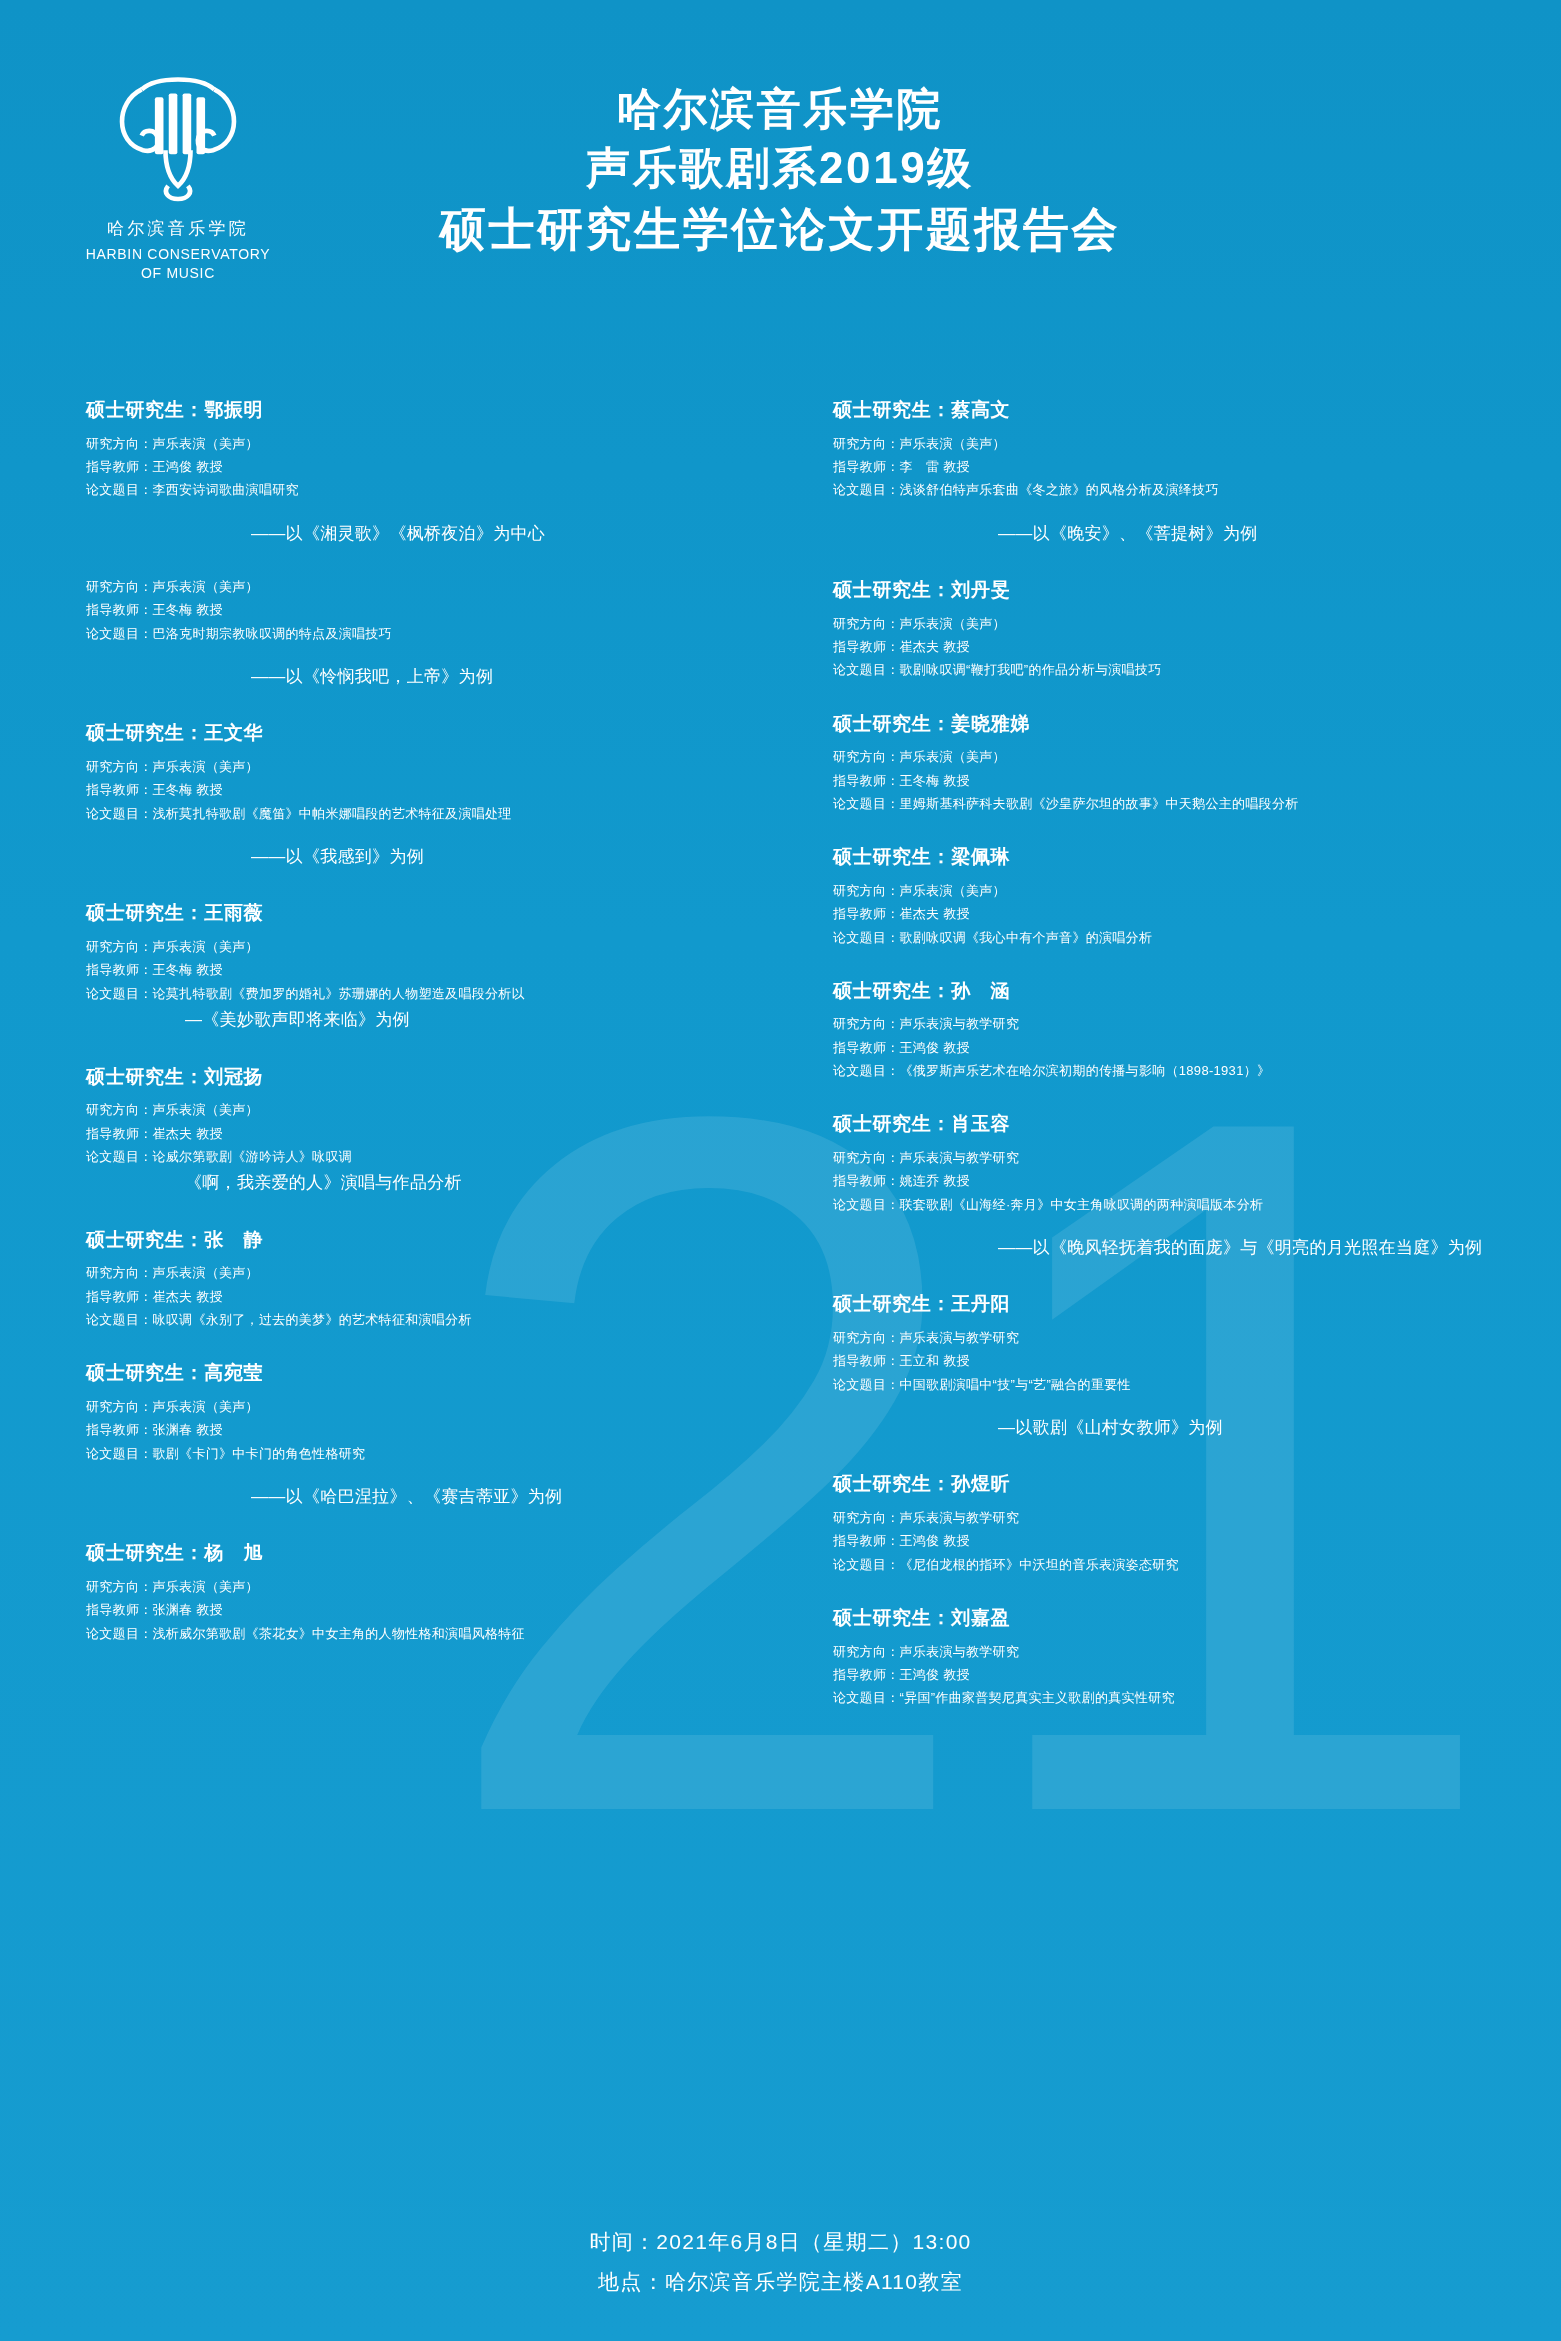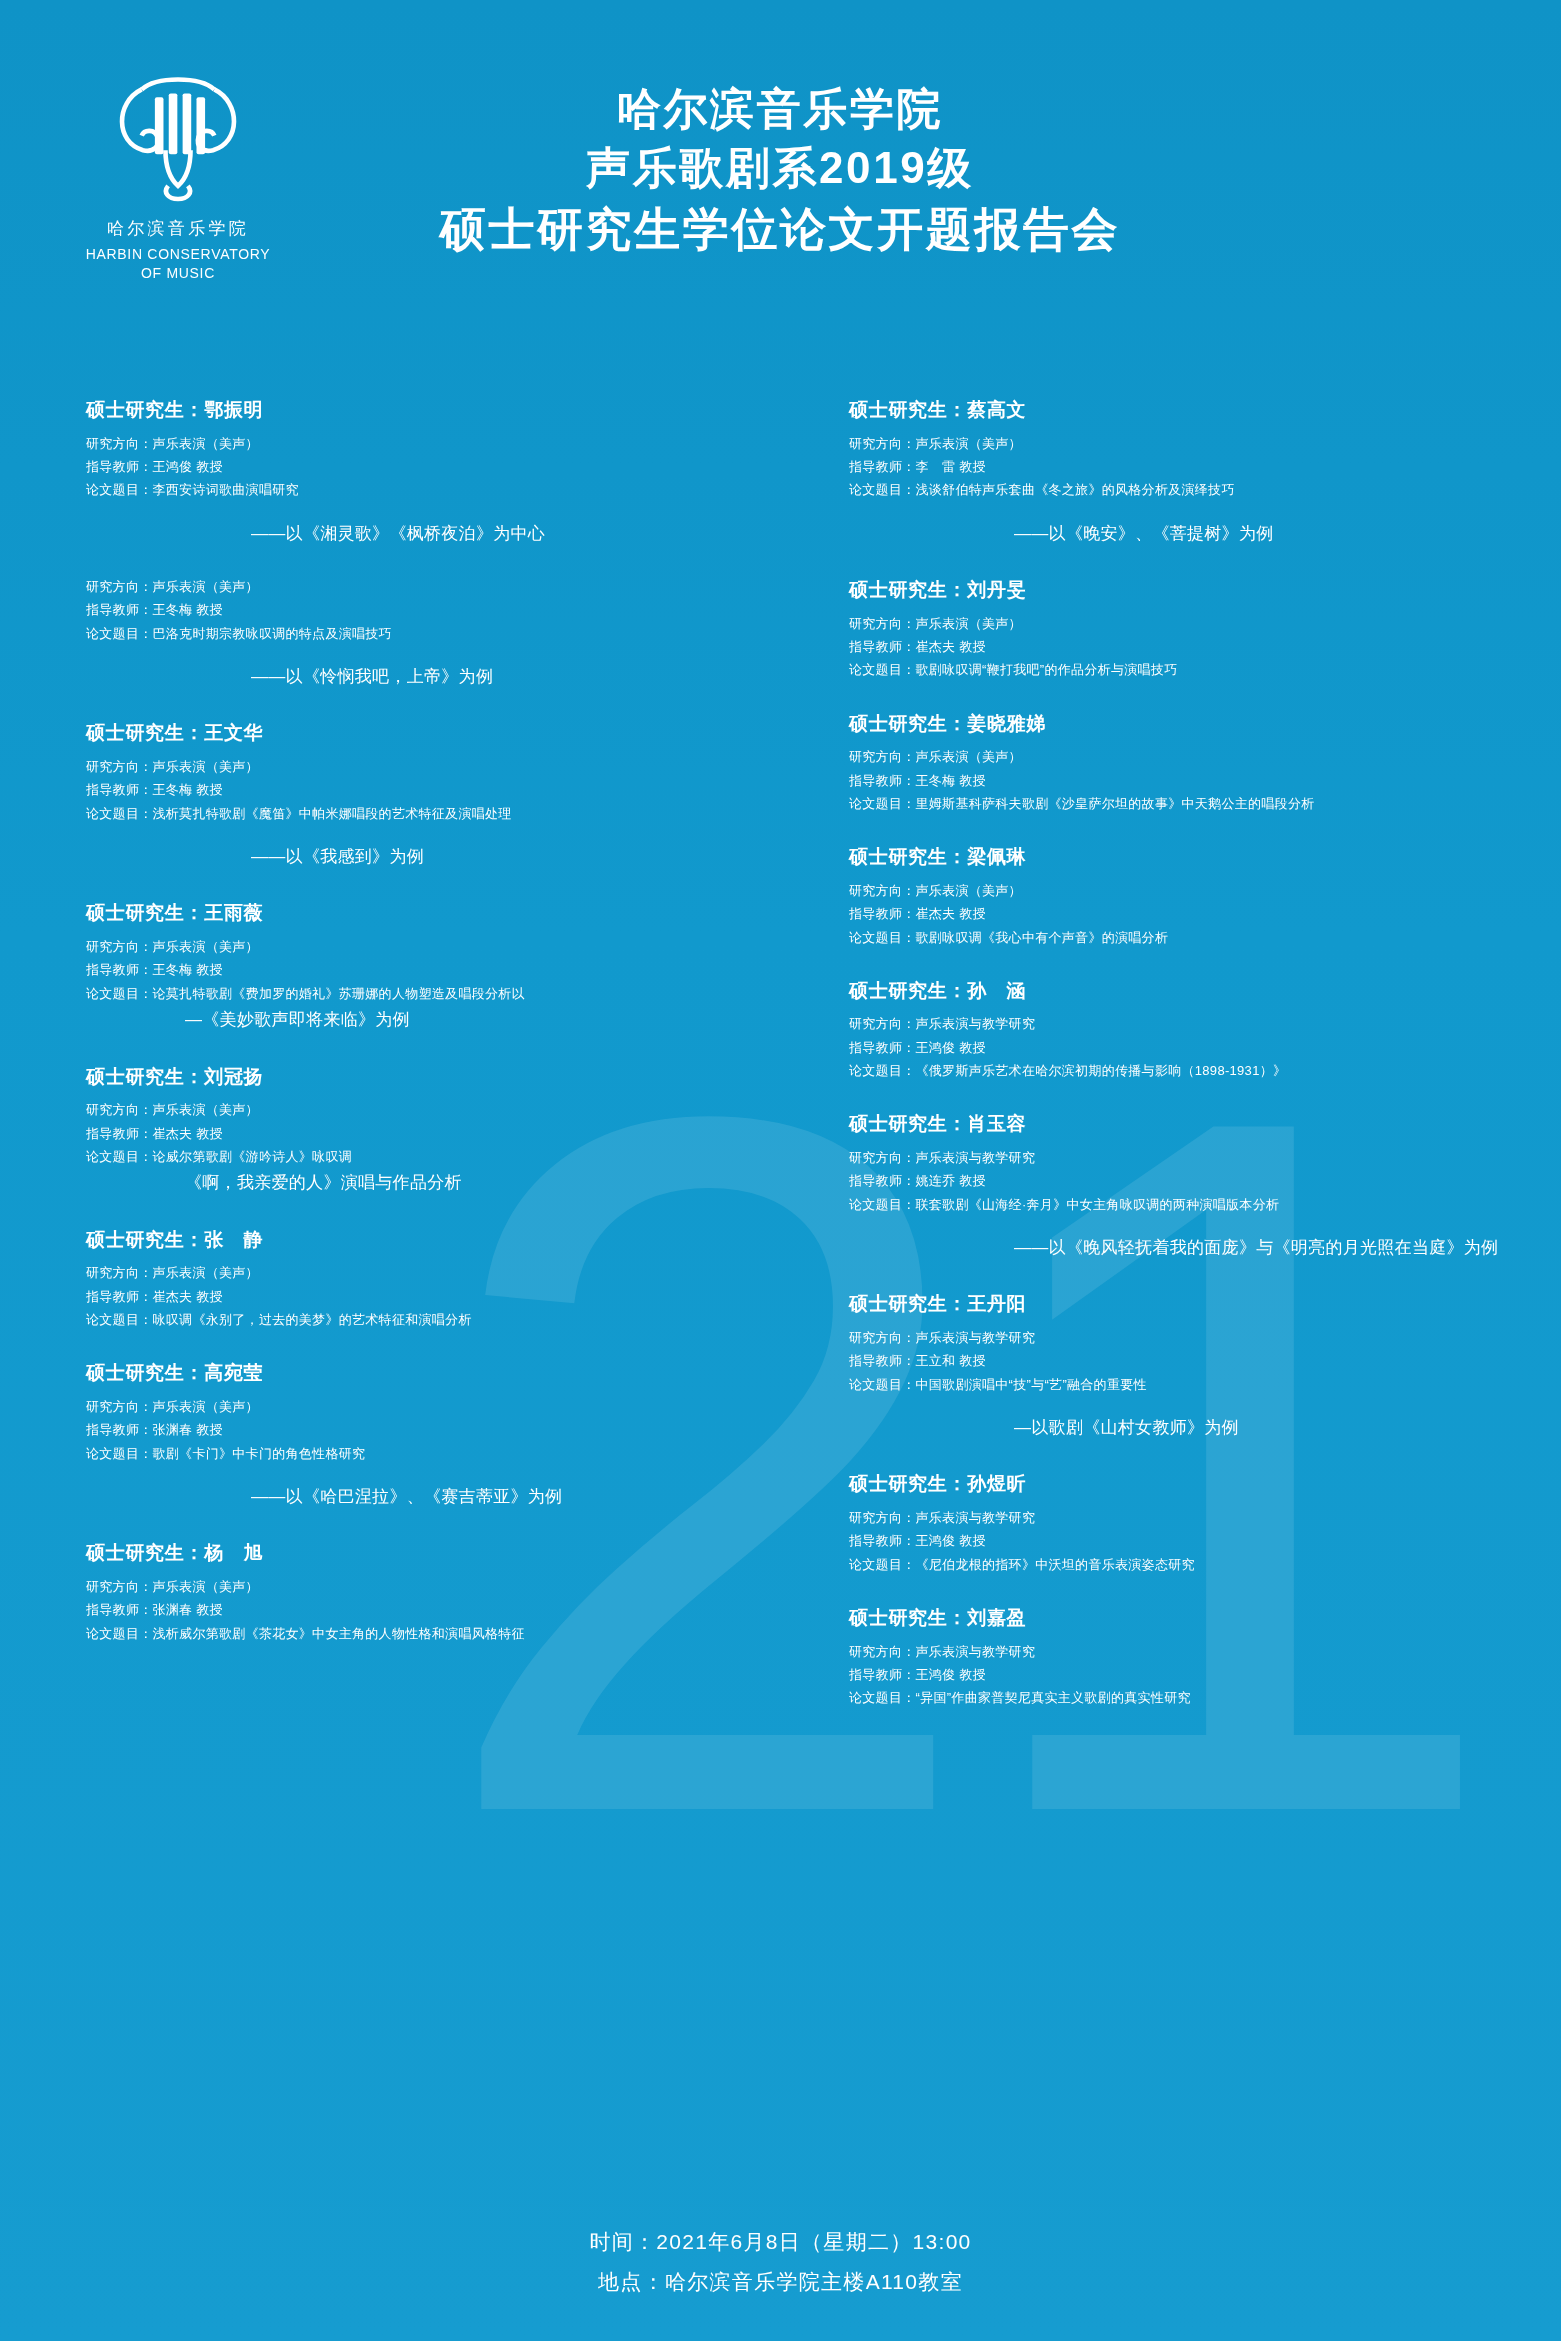--- a/index.html
+++ b/index.html
@@ -84,21 +84,21 @@
   .title-line.l3 {
     font-size: 46px;
   }
 
   
   .columns {
     position: relative;
     margin: 0;
     padding: 0 0 0 0;
     display: flex;
-    gap: 16px;
+    gap: 0px;
   }
   .col {
     width: 701px;
     box-sizing: border-box;
   }
   .col.left { margin-left: 86px; }
   .col.right { margin-left: 46px; }
 
   .entry {
     margin-bottom: 30px;

